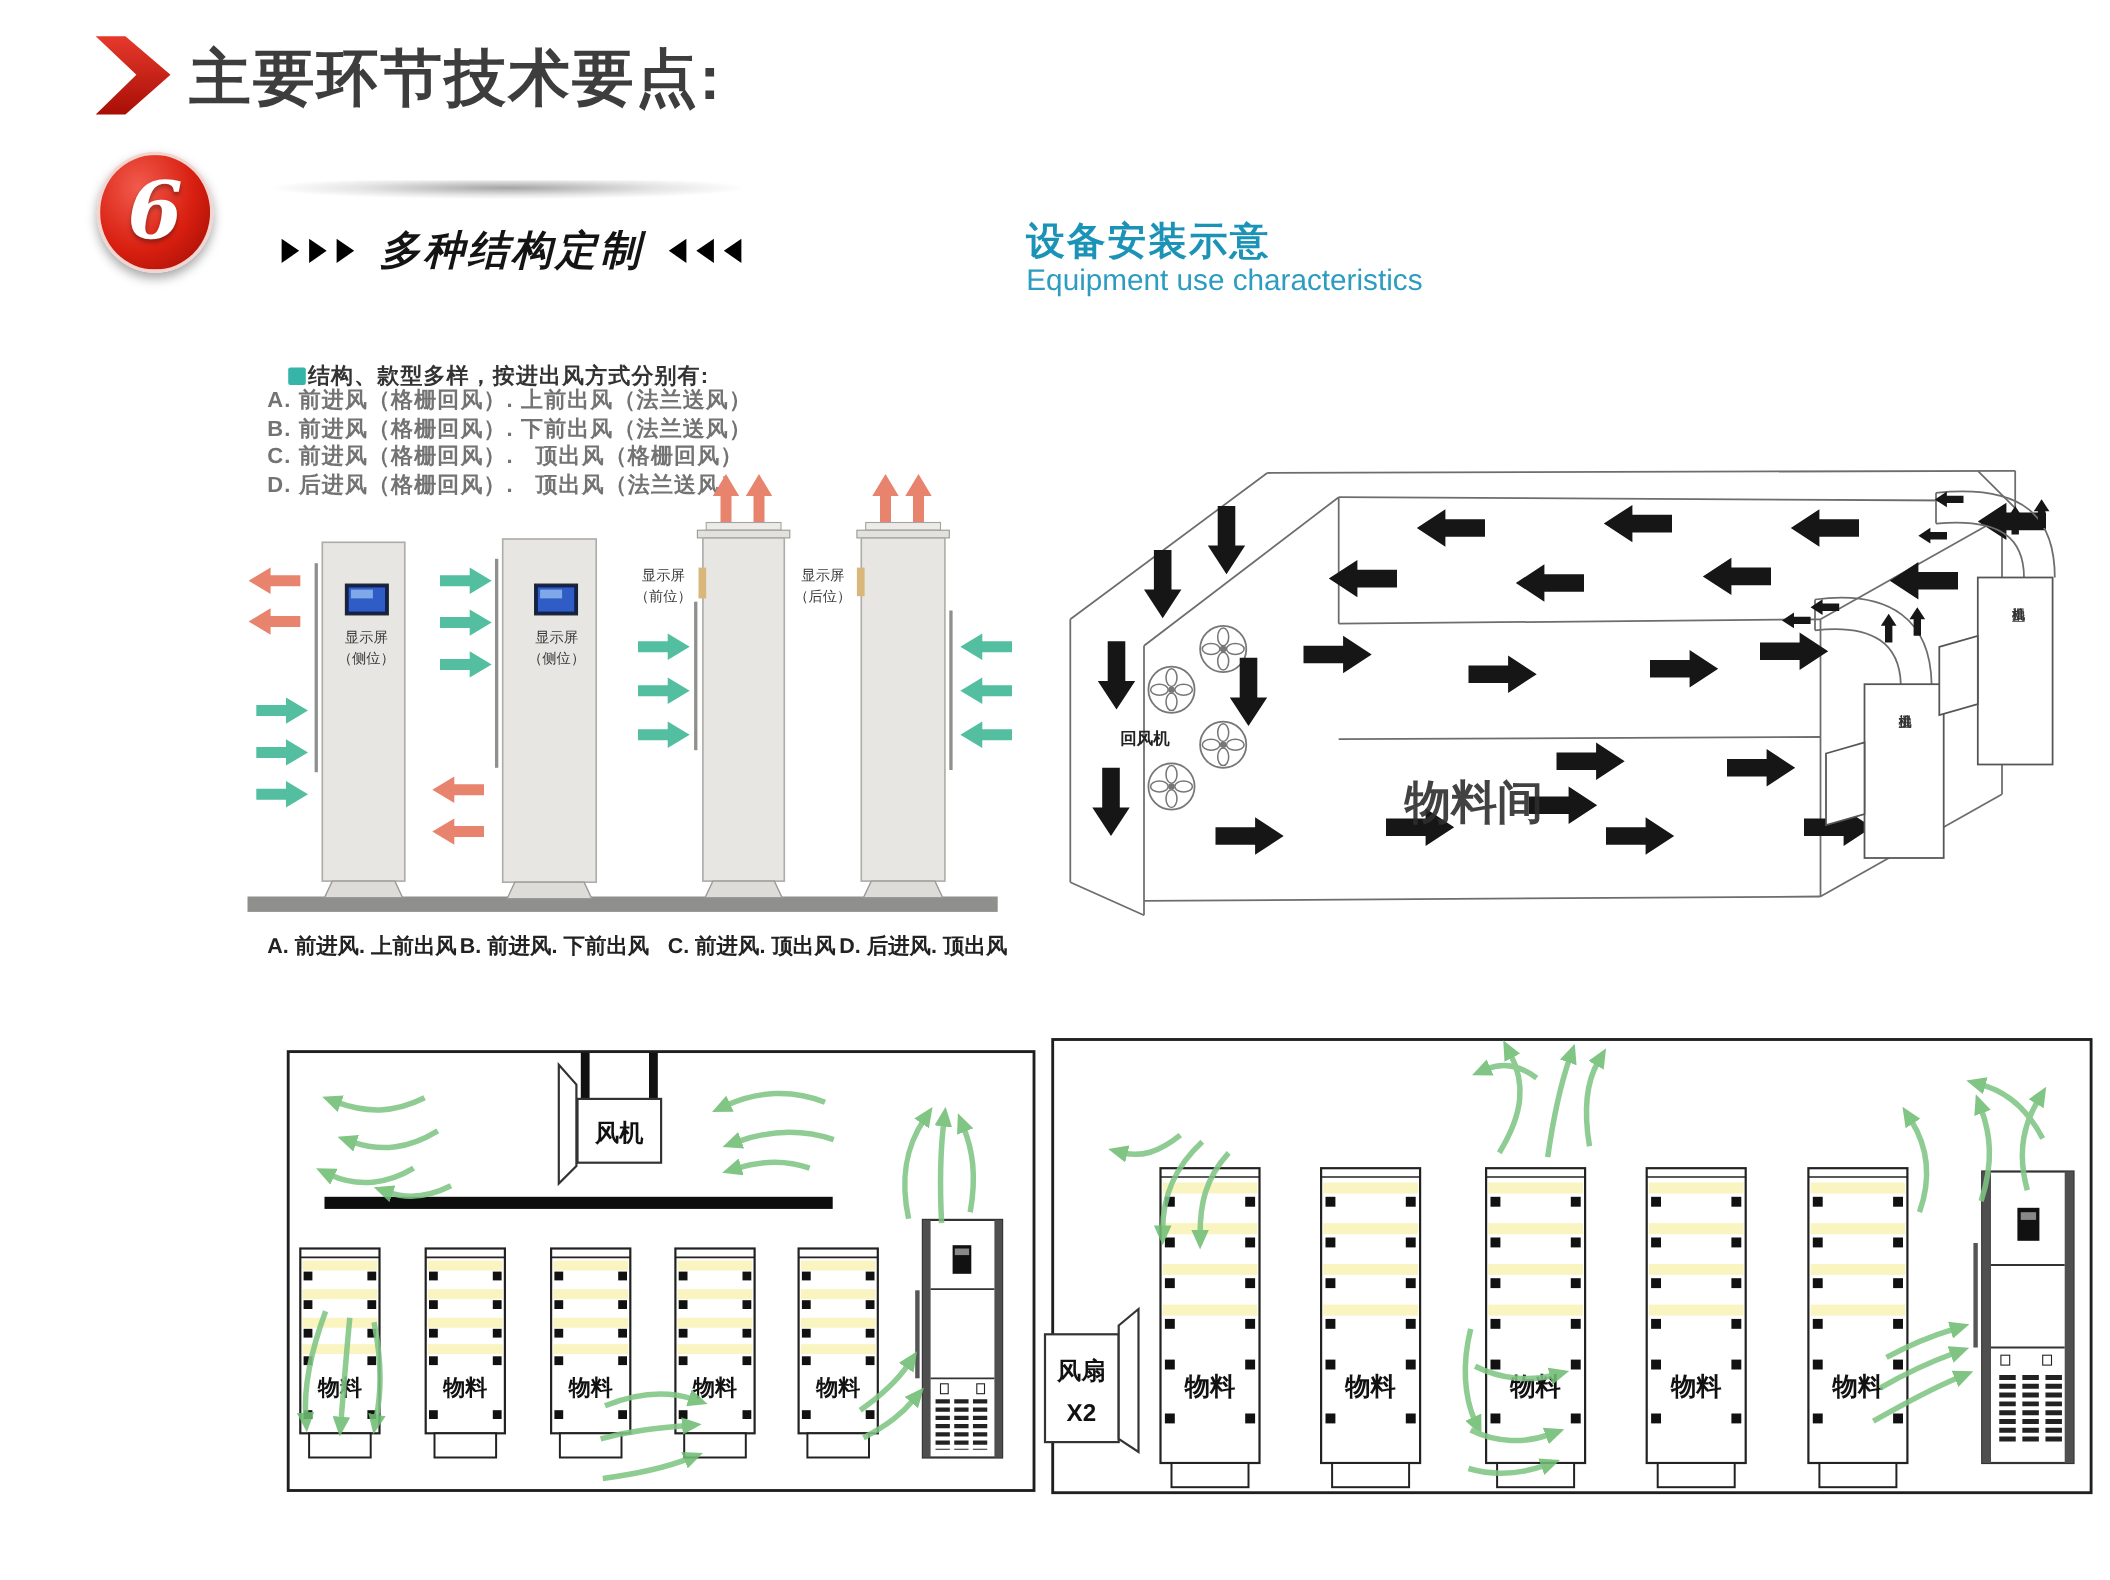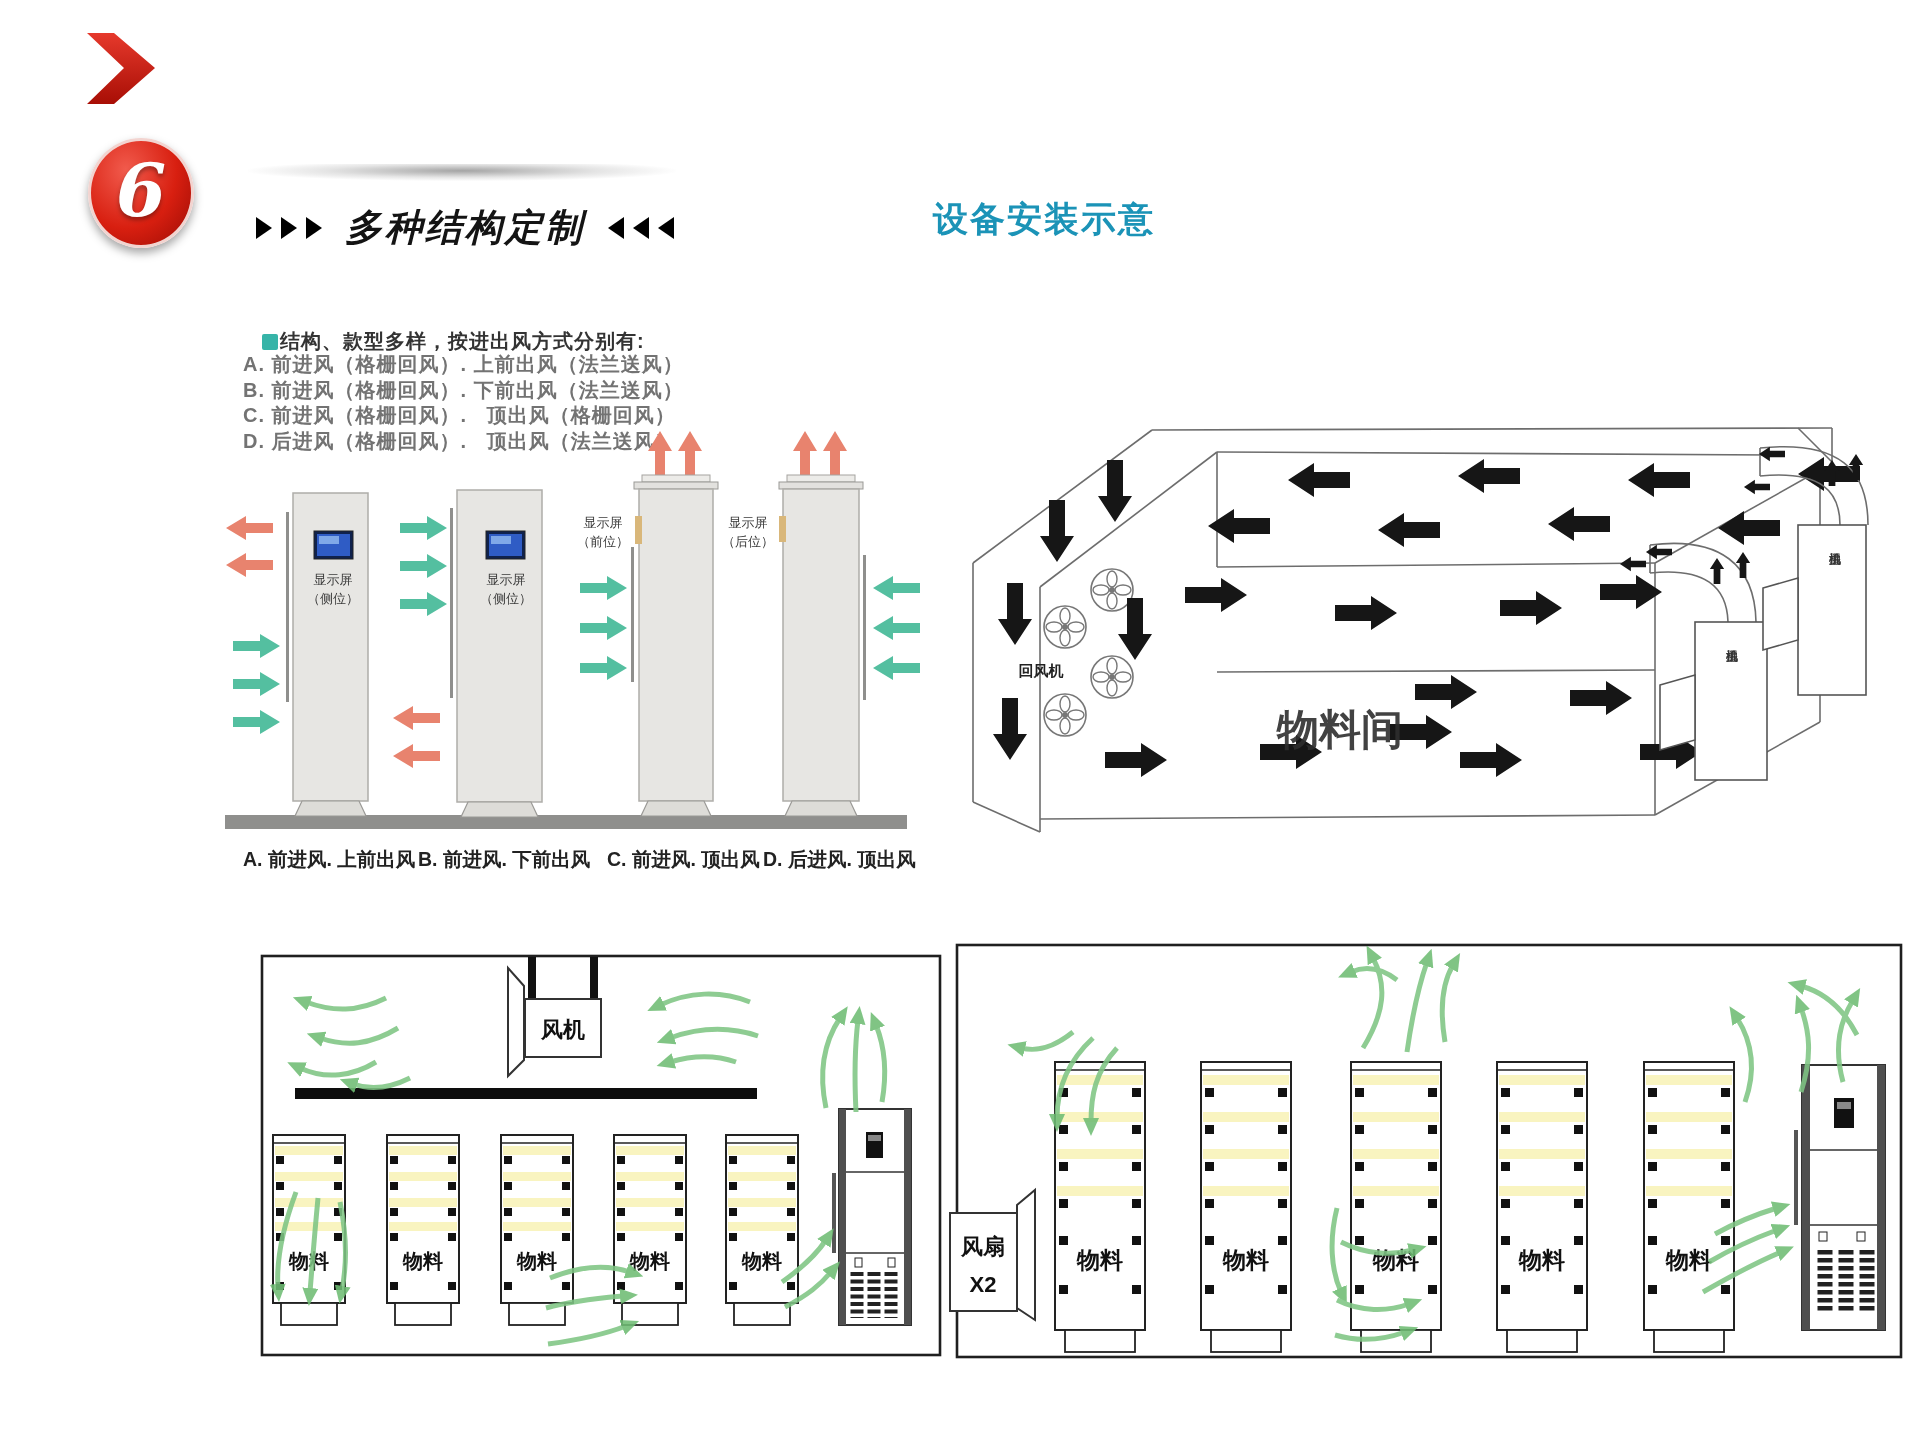--- a/index.html
+++ b/index.html
@@ -71,20 +71,21 @@
 
   <svg class="abs" style="left:82px;top:28px" width="82" height="82" viewBox="0 0 82 82">
     <defs>
       <linearGradient id="chv" x1="0" y1="0" x2="0" y2="1">
         <stop offset="0" stop-color="#e6392c"></stop>
           <stop offset="1" stop-color="#a80e05"></stop>
       </linearGradient>
     </defs>
     <polygon points="5,5 32,5 73,40 32,76 5,76 42,40" fill="url(#chv)"></polygon>
   </svg>
+  <div class="abs page-title">主要环节技术要点:</div>
 
   <div class="abs badge6">
     <span>6</span>
   </div>
 
   <div class="abs shadow-bar"></div>
 
   <div class="abs sec-head">
     <span class="tri r c1"></span>
     <span class="tri r c2"></span>
@@ -101,20 +102,21 @@
   </div>
 
   <div class="abs options">
     <div>A. 前进风（格栅回风）. 上前出风（法兰送风）</div>
     <div>B. 前进风（格栅回风）. 下前出风（法兰送风）</div>
     <div>C. 前进风（格栅回风）.   顶出风（格栅回风）</div>
     <div>D. 后进风（格栅回风）.   顶出风（法兰送风）</div>
   </div>
 
   <div class="abs inst-zh">设备安装示意</div>
+  <div class="abs inst-en">Equipment use characteristics</div>
 
   <svg class="abs" style="left:185px;top:370px" width="750" height="510" viewBox="0 0 750 510">
     <defs>
       <g id="arw">
           <polygon points="0,-5 27,-5 27,-12 47,0 27,12 27,5 0,5"></polygon>
         </g>
     </defs>
 
     <rect x="40" y="445" width="682" height="14" fill="#8f8f8d"></rect>
 

